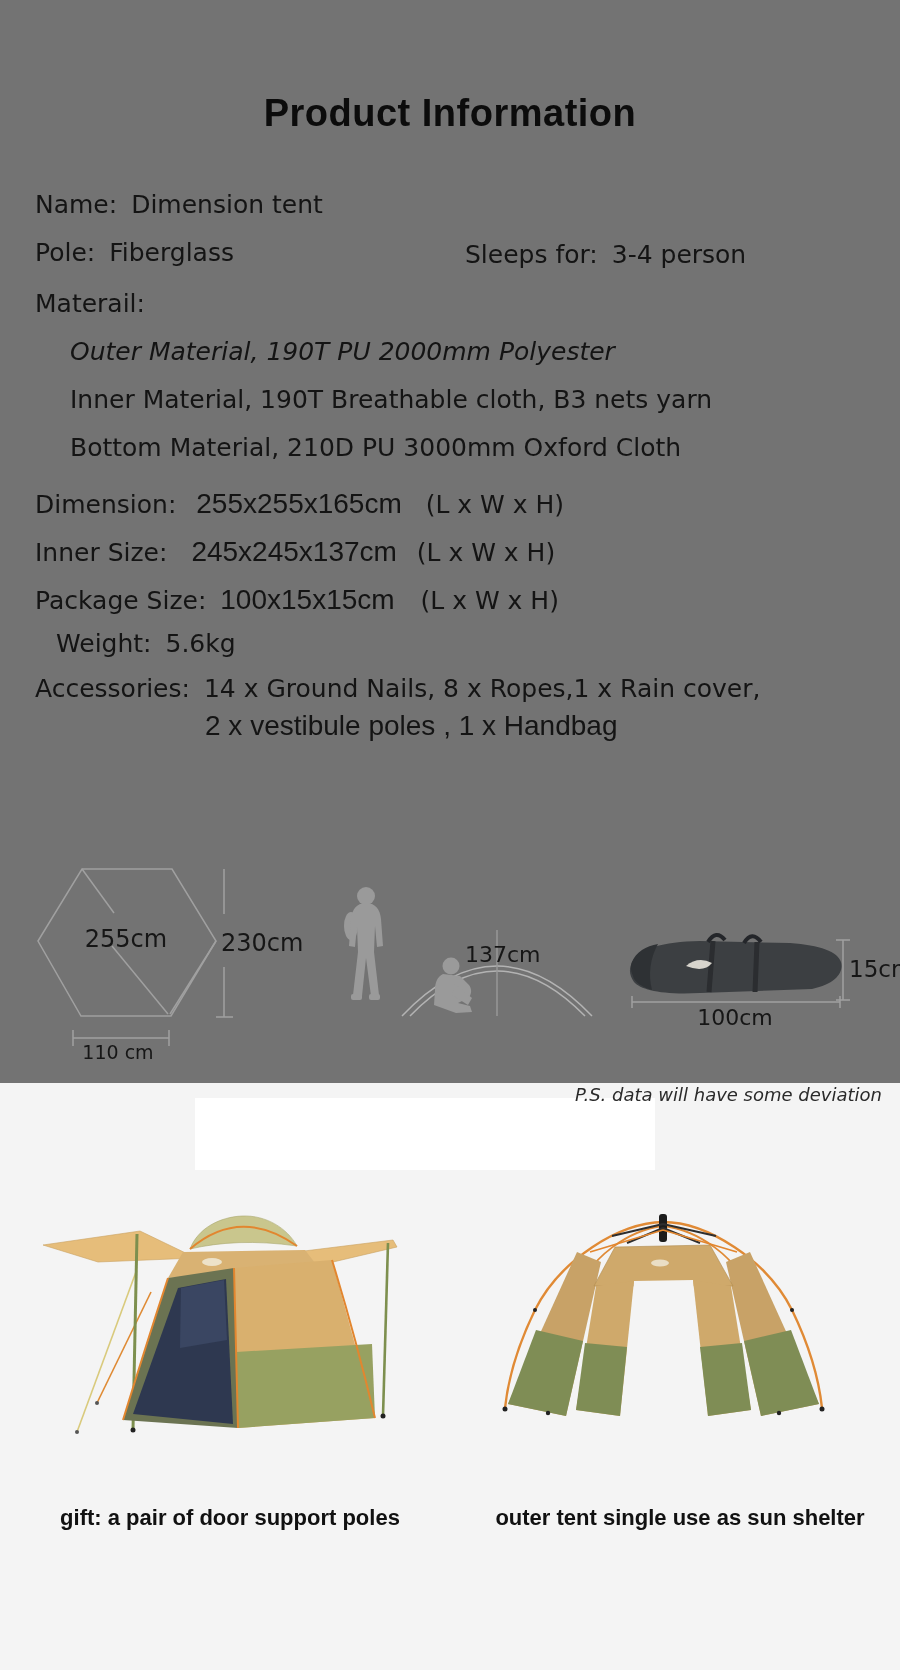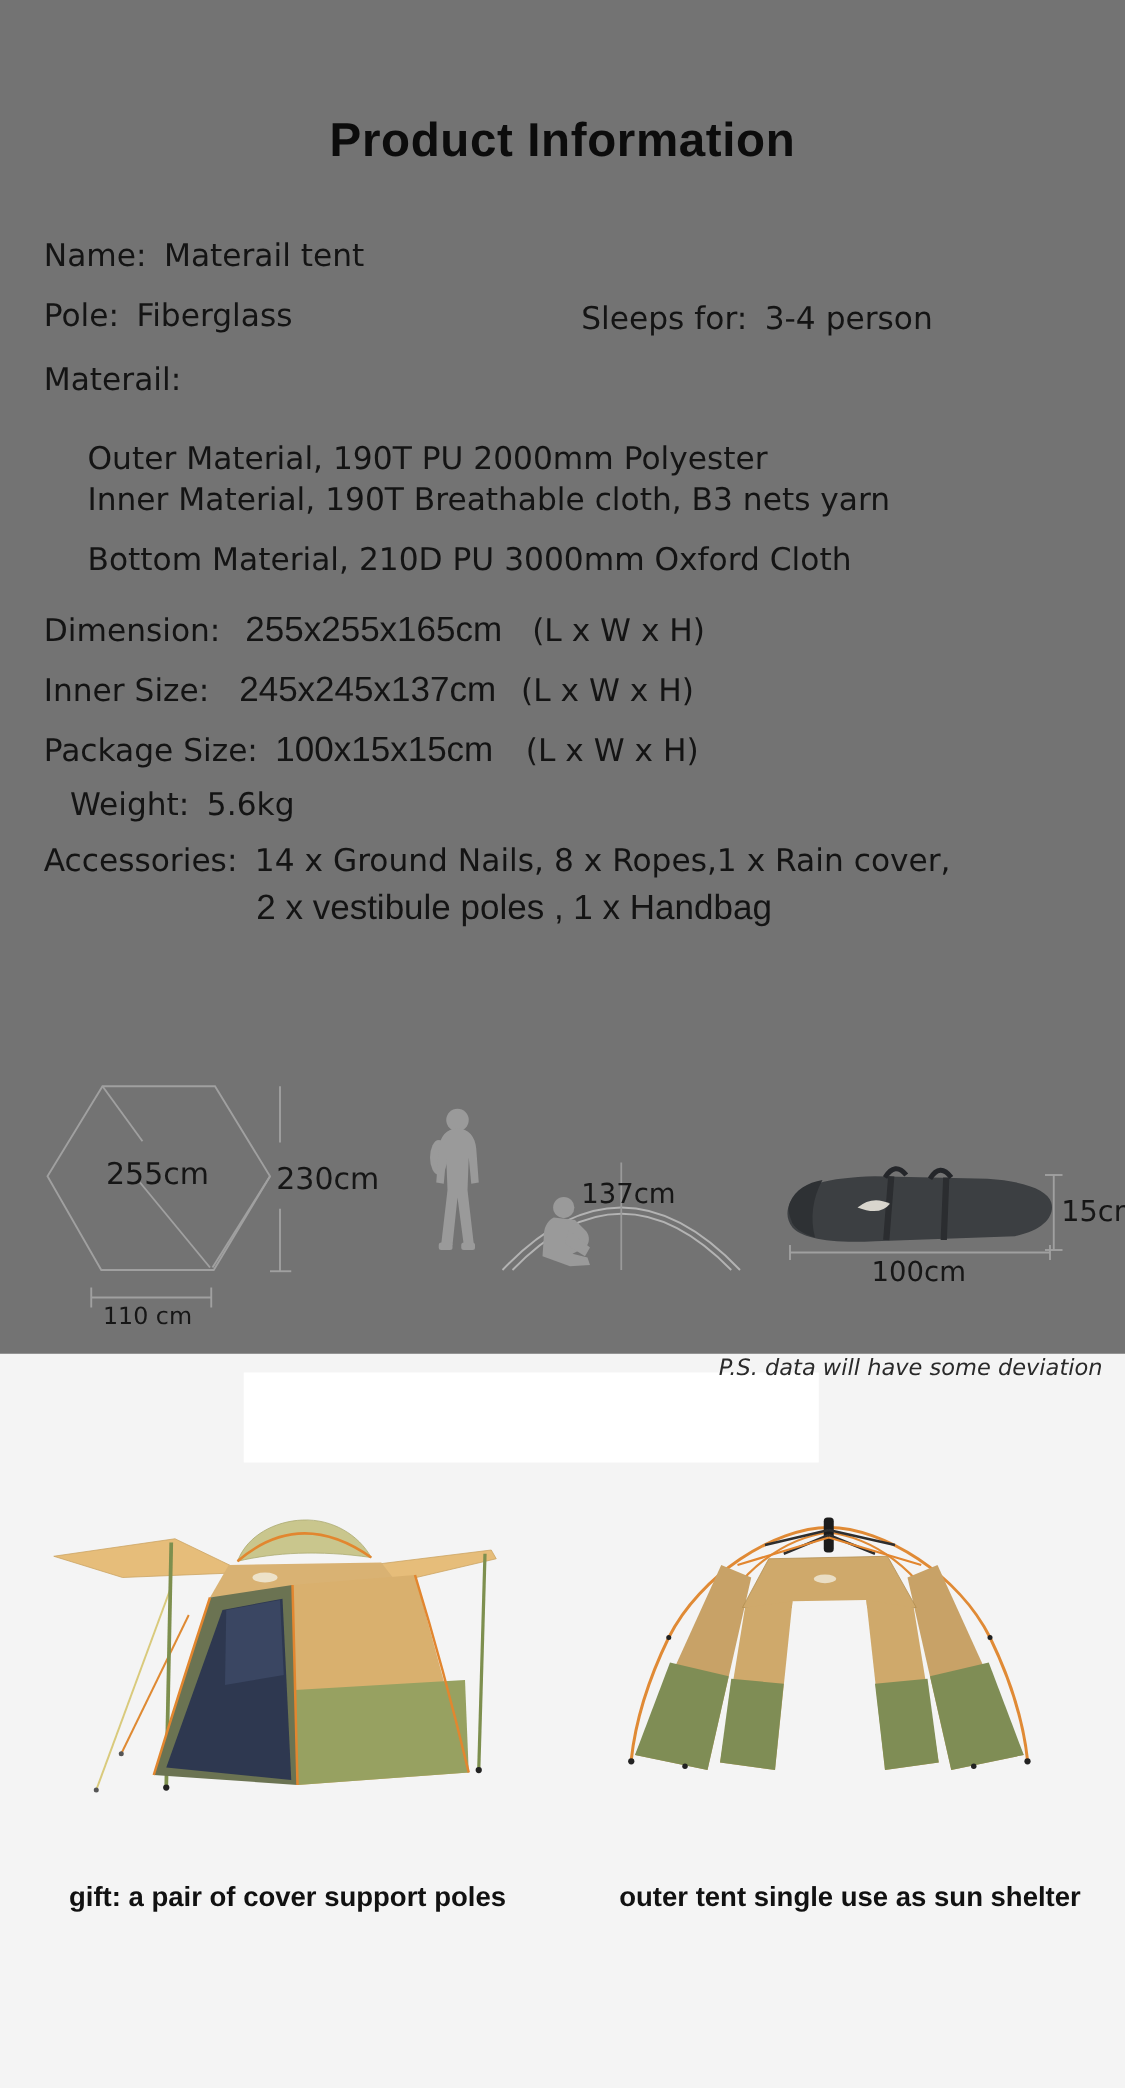--- a/index.html
+++ b/index.html
@@ -27,32 +27,32 @@
 </style>
 </head>
 <body>
 
 <div class="page">
 
   <div class="title">Product Information</div>
 
   <div class="spec" style="left:35px;top:190px;">
     <span class="lbl">Name:</span>
-    <span class="lbl gap6">Materail tent</span>
+    <span class="lbl gap6">Dimension tent</span>
   </div>
   <div class="spec" style="left:35px;top:238px;">
     <span class="lbl">Pole:</span>
     <span class="lbl gap6">Fiberglass</span>
   </div>
   <div class="spec" style="left:465px;top:240px;">
     <span class="lbl">Sleeps for:</span>
     <span class="lbl gap6">3-4 person</span>
   </div>
   <div class="spec lbl" style="left:35px;top:289px;">Materail:</div>
-  <div class="spec lbl" style="left:70px;top:352px;">Outer Material, 190T PU 2000mm Polyester</div>
+  <div class="spec lbl" style="left:70px;top:337px;font-style:italic;">Outer Material, 190T PU 2000mm Polyester</div>
   <div class="spec lbl" style="left:70px;top:385px;">Inner Material, 190T Breathable cloth, B3 nets yarn</div>
   <div class="spec lbl" style="left:70px;top:433px;">Bottom Material, 210D PU 3000mm Oxford Cloth</div>
 
   <div class="spec" style="left:35px;top:488px;">
     <span class="lbl">Dimension:</span>
     <span class="val gap12">255x255x165cm</span>
     <span class="sfx gap16">(L x W x H)</span>
   </div>
   <div class="spec" style="left:35px;top:536px;">
     <span class="lbl">Inner Size:</span>
@@ -180,16 +180,16 @@
       <circle cx="505" cy="1409" r="2.5" fill="#222"></circle>
       <circle cx="822" cy="1409" r="2.5" fill="#222"></circle>
       <circle cx="548" cy="1413" r="2.2" fill="#222"></circle>
       <circle cx="779" cy="1413" r="2.2" fill="#222"></circle>
       <circle cx="535" cy="1310" r="2" fill="#222"></circle>
       <circle cx="792" cy="1310" r="2" fill="#222"></circle>
     </g>
   </svg>
 
   <div class="ps-note">P.S. data will have some deviation</div>
-  <div class="caption caption-left">gift: a pair of cover support poles</div>
+  <div class="caption caption-left">gift: a pair of door support poles</div>
   <div class="caption caption-right">outer tent single use as sun shelter</div>
 
 </div>
 
 </body></html>

